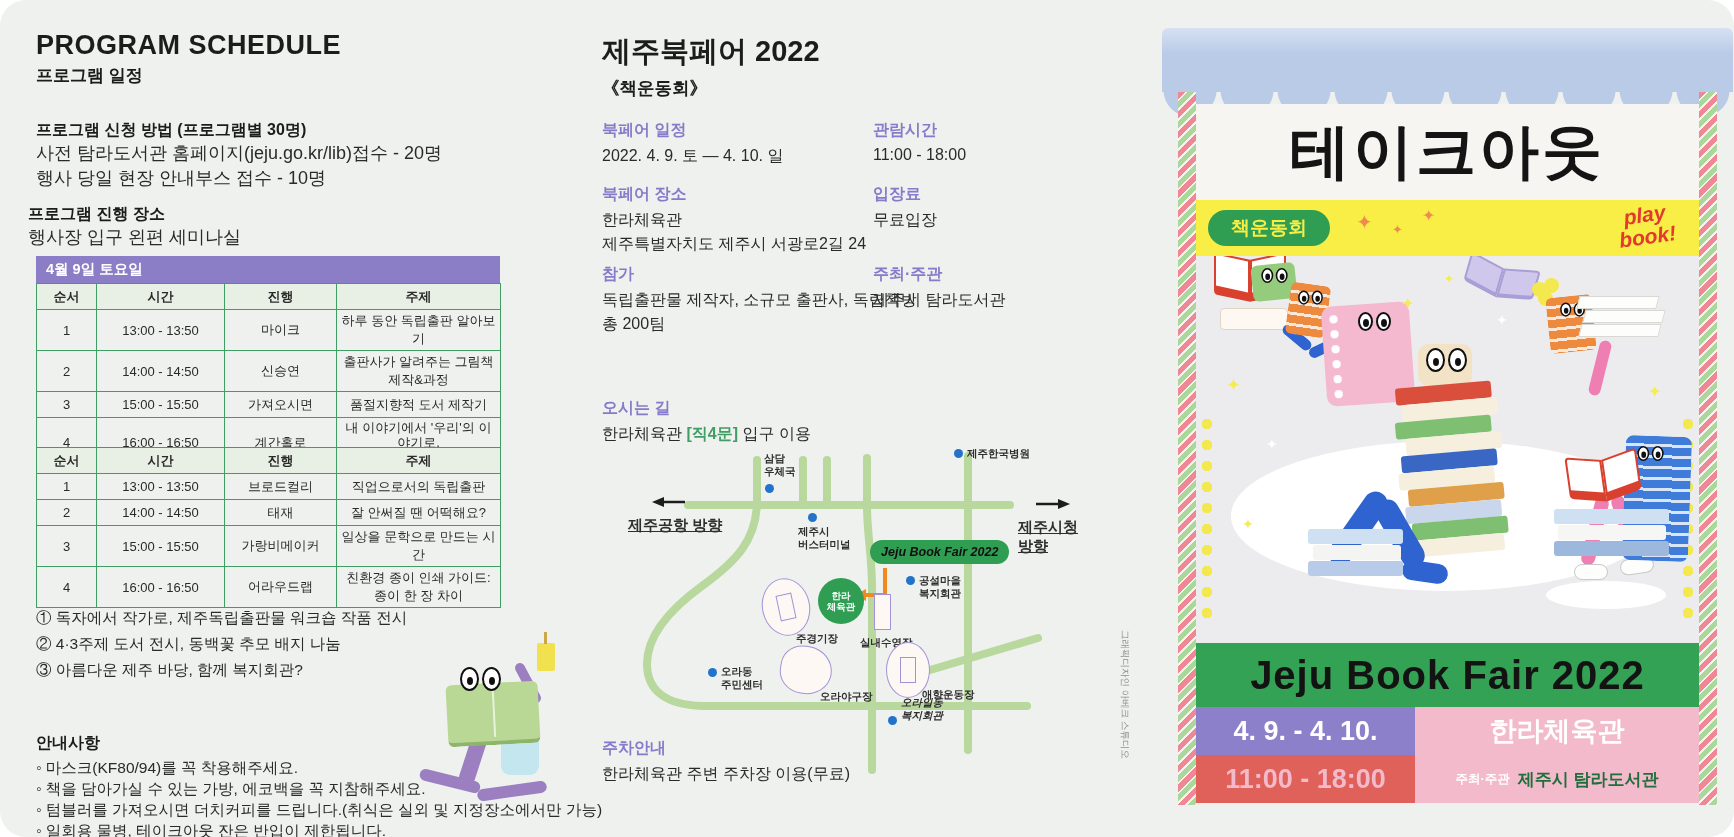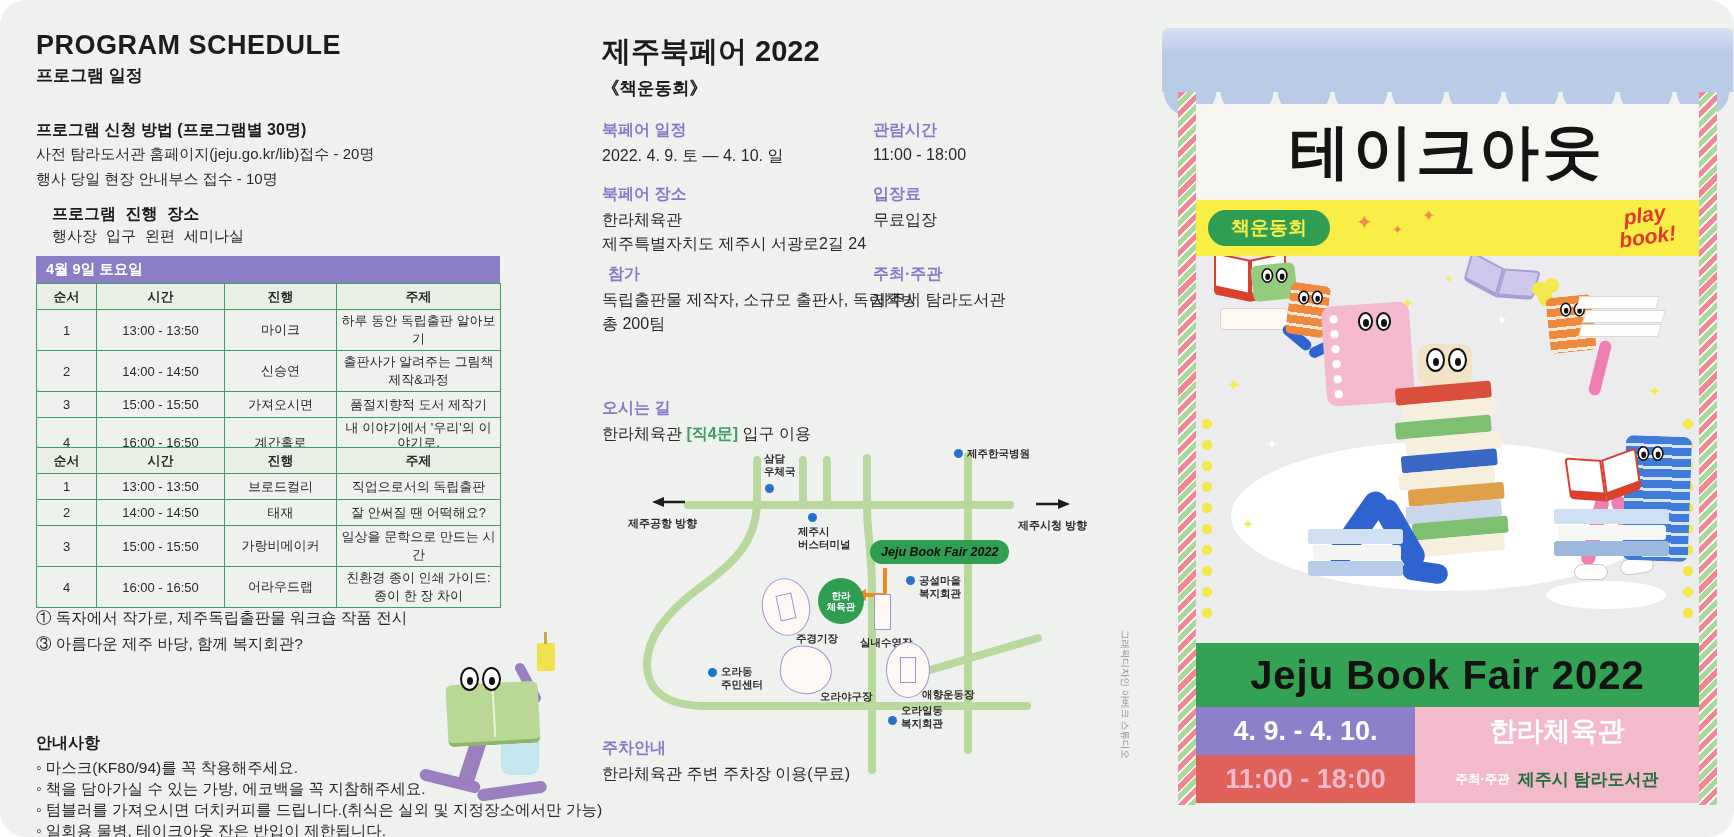--- a/index.html
+++ b/index.html
@@ -7,21 +7,21 @@
   body { font-family:"Liberation Sans", sans-serif; }
   .page { position:relative; width:1734px; height:837px; background:#eff1ee;
           border-radius:26px; overflow:hidden; color:#222; }
 
   .abs { position:absolute; }
 
   
   .lp-title { left:36px; top:30px; font-size:27px; font-weight:900; letter-spacing:.5px; color:#1c1c1c; }
   .lp-sub   { left:36px; top:64px; font-size:17px; font-weight:800; color:#1c1c1c; }
   .blk-head { font-size:16px; font-weight:800; color:#1c1c1c; }
-  .blk-line { font-size:15px; color:#2a2a2a; line-height:25px; }
+  .blk-line { font-size:18px; color:#2a2a2a; line-height:25px; }
 
   .sched { left:36px; width:464px; }
   .day-header { height:27px; line-height:27px; background:#8b7ec6; color:#fff;
                 font-size:14.5px; font-weight:800; padding-left:10px; }
   table.prog { width:100%; border-collapse:collapse; table-layout:fixed; }
   table.prog th, table.prog td { border:1px solid #3f9e63; text-align:center;
                 font-size:13px; color:#2a2a2a; padding:2px 3px; }
   table.prog th { background:#e8efe4; font-weight:800; height:26px; }
   table.prog td { height:26px; }
   td.pre { white-space:pre-line; line-height:15px; }
@@ -72,21 +72,21 @@
   .dot { position:absolute; width:9px; height:9px; border-radius:50%; background:#2273c9; }
   .fair-badge { position:absolute; left:280px; top:122px; background:#2f9e53;
          color:#101010; border-radius:15px; padding:5px 11px; font-size:12.5px;
          font-weight:800; font-style:italic; }
   .venue-circle { position:absolute; left:228px; top:160px; width:46px; height:46px;
          border-radius:50%; background:#2f9e53; color:#fff; font-size:9.5px;
          font-weight:800; display:flex; align-items:center; justify-content:center;
          text-align:center; white-space:pre-line; line-height:11px; }
   .map-shape { position:absolute; border:1.5px solid #a393d6; background:#fdf8f3; }
   .map-shape .inner { position:absolute; border:1px solid #a393d6; }
-  .dir-label { position:absolute; font-size:11px; font-weight:700; color:#2e2e2e; }
+  .dir-label { position:absolute; font-size:15px; font-weight:700; color:#2e2e2e;text-decoration:underline; }
 
   .credit { left:1044px; top:688px; width:160px; text-align:center; font-size:9.5px;
             color:#8f8f8f; transform:rotate(90deg); }
 
   
   .poster { left:1162px; top:28px; width:571px; height:777px; }
   .awning { position:absolute; left:0; top:0; width:571px; height:64px;
             background:linear-gradient(#d6e1f3, #b9cbe7 40%); border-radius:6px 6px 0 0; }
   .awning .scallops { position:absolute; left:0; bottom:-24px; width:100%; height:26px;
             background:radial-gradient(circle at 28px 0px, #b9cbe7 26px, rgba(0,0,0,0) 27px);
@@ -170,21 +170,21 @@
 
   <div class="abs lp-title">PROGRAM SCHEDULE</div>
   <div class="abs lp-sub">프로그램 일정</div>
 
   <div class="abs" style="left:36px; top:120px;">
     <div class="blk-head">프로그램 신청 방법 (프로그램별 30명)</div>
     <div class="blk-line">사전 탐라도서관 홈페이지(jeju.go.kr/lib)접수 - 20명</div>
     <div class="blk-line">행사 당일 현장 안내부스 접수 - 10명</div>
   </div>
 
-  <div class="abs" style="left:52px; top:204px;font-family:Liberation Mono, monospace;">
+  <div class="abs" style="left:28px; top:204px;">
     <div class="blk-head">프로그램 진행 장소</div>
     <div class="blk-line">행사장 입구 왼편 세미나실</div>
   </div>
 
   <div class="abs sched" style="top:256px;">
     <div class="day-header">4월 9일 토요일</div>
     <table class="prog">
       <tbody>
           <tr>
         <th class="c0">순서</th>
@@ -253,20 +253,21 @@
         <td>16:00 - 16:50</td>
         <td>어라우드랩</td>
         <td>친환경 종이 인쇄 가이드:종이 한 장 차이</td>
       </tr>
     </tbody>
       </table>
   </div>
 
   <div class="abs" style="left:36px; top:605px;">
     <div class="exh-item">① 독자에서 작가로, 제주독립출판물 워크숍 작품 전시</div>
+    <div class="exh-item">② 4·3주제 도서 전시, 동백꽃 추모 배지 나눔</div>
     <div class="exh-item">③ 아름다운 제주 바당, 함께 복지회관?</div>
   </div>
 
   <div class="abs" style="left:36px; top:705px; width:580px;margin-top:28px;">
     <div class="blk-head" style="margin-bottom:3px;">안내사항</div>
     <div class="not-item">◦ 마스크(KF80/94)를 꼭 착용해주세요.</div>
     <div class="not-item">◦ 책을 담아가실 수 있는 가방, 에코백을 꼭 지참해주세요.</div>
     <div class="not-item">◦ 텀블러를 가져오시면 더치커피를 드립니다.(취식은 실외 및 지정장소에서만 가능)</div>
     <div class="not-item">◦ 일회용 물병, 테이크아웃 잔은 반입이 제한됩니다.</div>
   </div>
@@ -294,21 +295,21 @@
   <div class="abs ival" style="left:602px; top:146px;">2022. 4. 9. 토 — 4. 10. 일</div>
   <div class="abs ilabel" style="left:873px; top:120px;">관람시간</div>
   <div class="abs ival" style="left:873px; top:146px;">11:00 - 18:00</div>
 
   <div class="abs ilabel" style="left:602px; top:184px;">북페어 장소</div>
   <div class="abs ival" style="left:602px; top:210px;">한라체육관</div>
   <div class="abs ival" style="left:602px; top:234px;">제주특별자치도 제주시 서광로2길 24</div>
   <div class="abs ilabel" style="left:873px; top:184px;">입장료</div>
   <div class="abs ival" style="left:873px; top:210px;">무료입장</div>
 
-  <div class="abs ilabel" style="left:602px; top:264px;margin-left:6px;">참가</div>
+  <div class="abs ilabel" style="left:602px; top:264px;">참가</div>
   <div class="abs ival" style="left:602px; top:290px;">독립출판물 제작자, 소규모 출판사, 독립책방</div>
   <div class="abs ival" style="left:602px; top:314px;">총 200팀</div>
   <div class="abs ilabel" style="left:873px; top:264px;">주최·주관</div>
   <div class="abs ival" style="left:873px; top:290px;">제주시 탐라도서관</div>
 
   <div class="abs ilabel" style="left:602px; top:398px;">오시는 길</div>
   <div class="abs ival" style="left:602px; top:424px;">
     <span>한라체육관 </span><span class="gate">[직4문]</span><span> 입구 이용</span>
   </div>
 
@@ -374,21 +375,21 @@
     <div class="map-shape" style="left:296px; top:224px; width:44px; height:56px; border-radius:50%;">
       <div class="inner" style="left:13px; top:14px; width:16px; height:26px;"></div>
     </div>
     <div class="poi" style="left:332px; top:270px;">애향운동장</div>
 
     <div class="dot" style="left:118px; top:250px;"></div>
     <div class="poi" style="left:131px; top:247px;">오라동
 주민센터</div>
 
     <div class="dot" style="left:298px; top:298px;"></div>
-    <div class="poi" style="left:311px; top:286px;">오라일동
+    <div class="poi" style="left:311px; top:278px;font-style:italic;">오라일동
 복지회관</div>
   </div>
 
   <div class="abs ilabel" style="left:602px; top:738px;">주차안내</div>
   <div class="abs ival" style="left:602px; top:764px;">한라체육관 주변 주차장 이용(무료)</div>
 
   <div class="abs credit">그래픽디자인 아베크 스튜디오</div>
 
   <div class="abs poster">
     <div class="awning">

